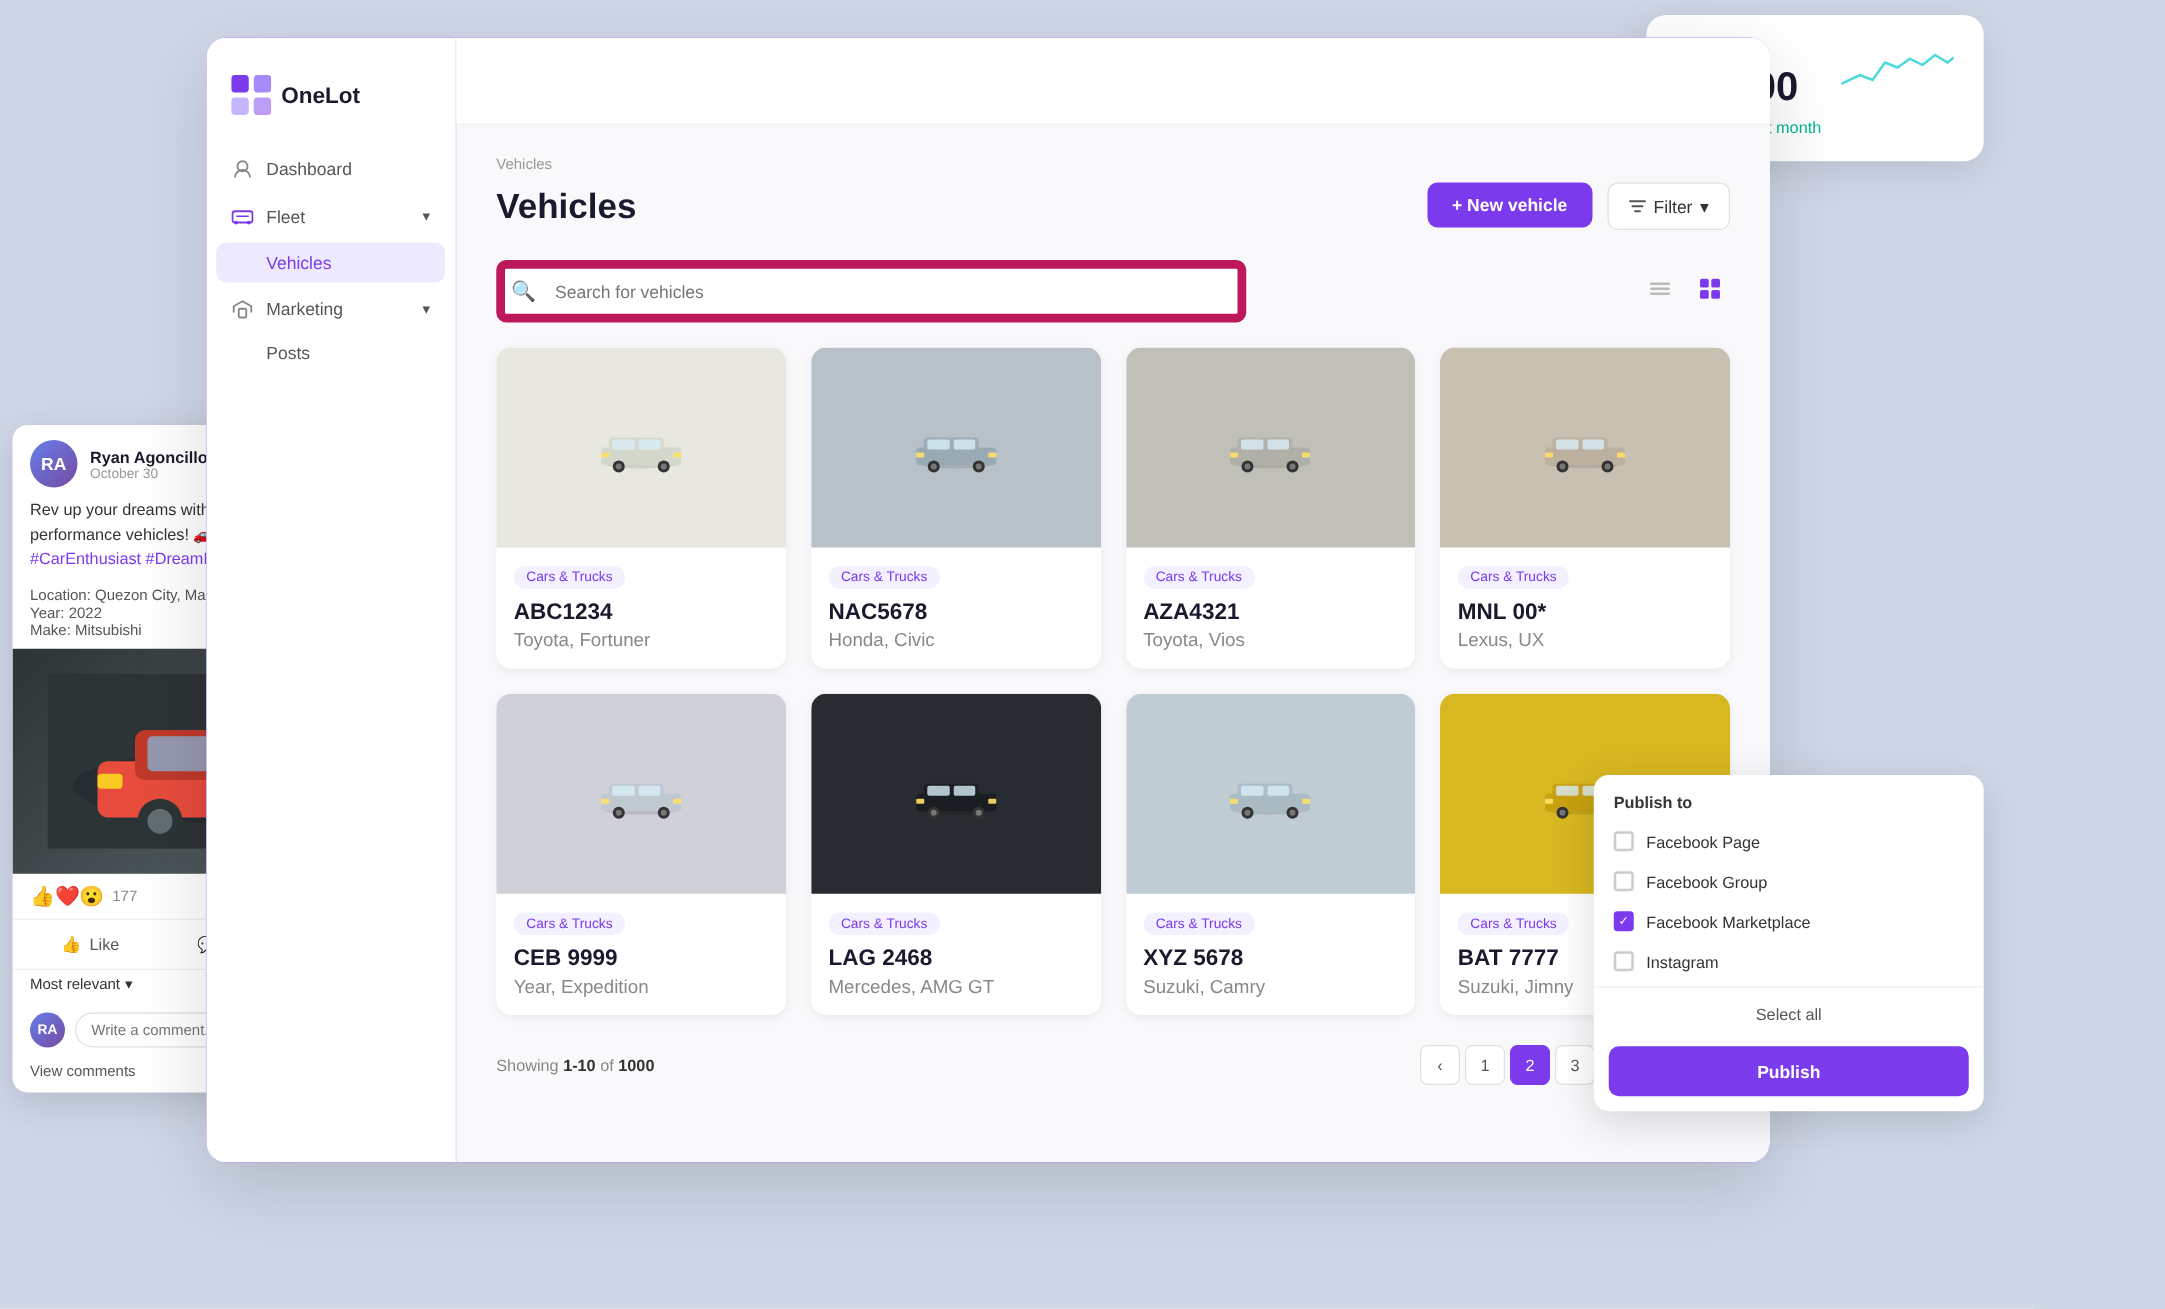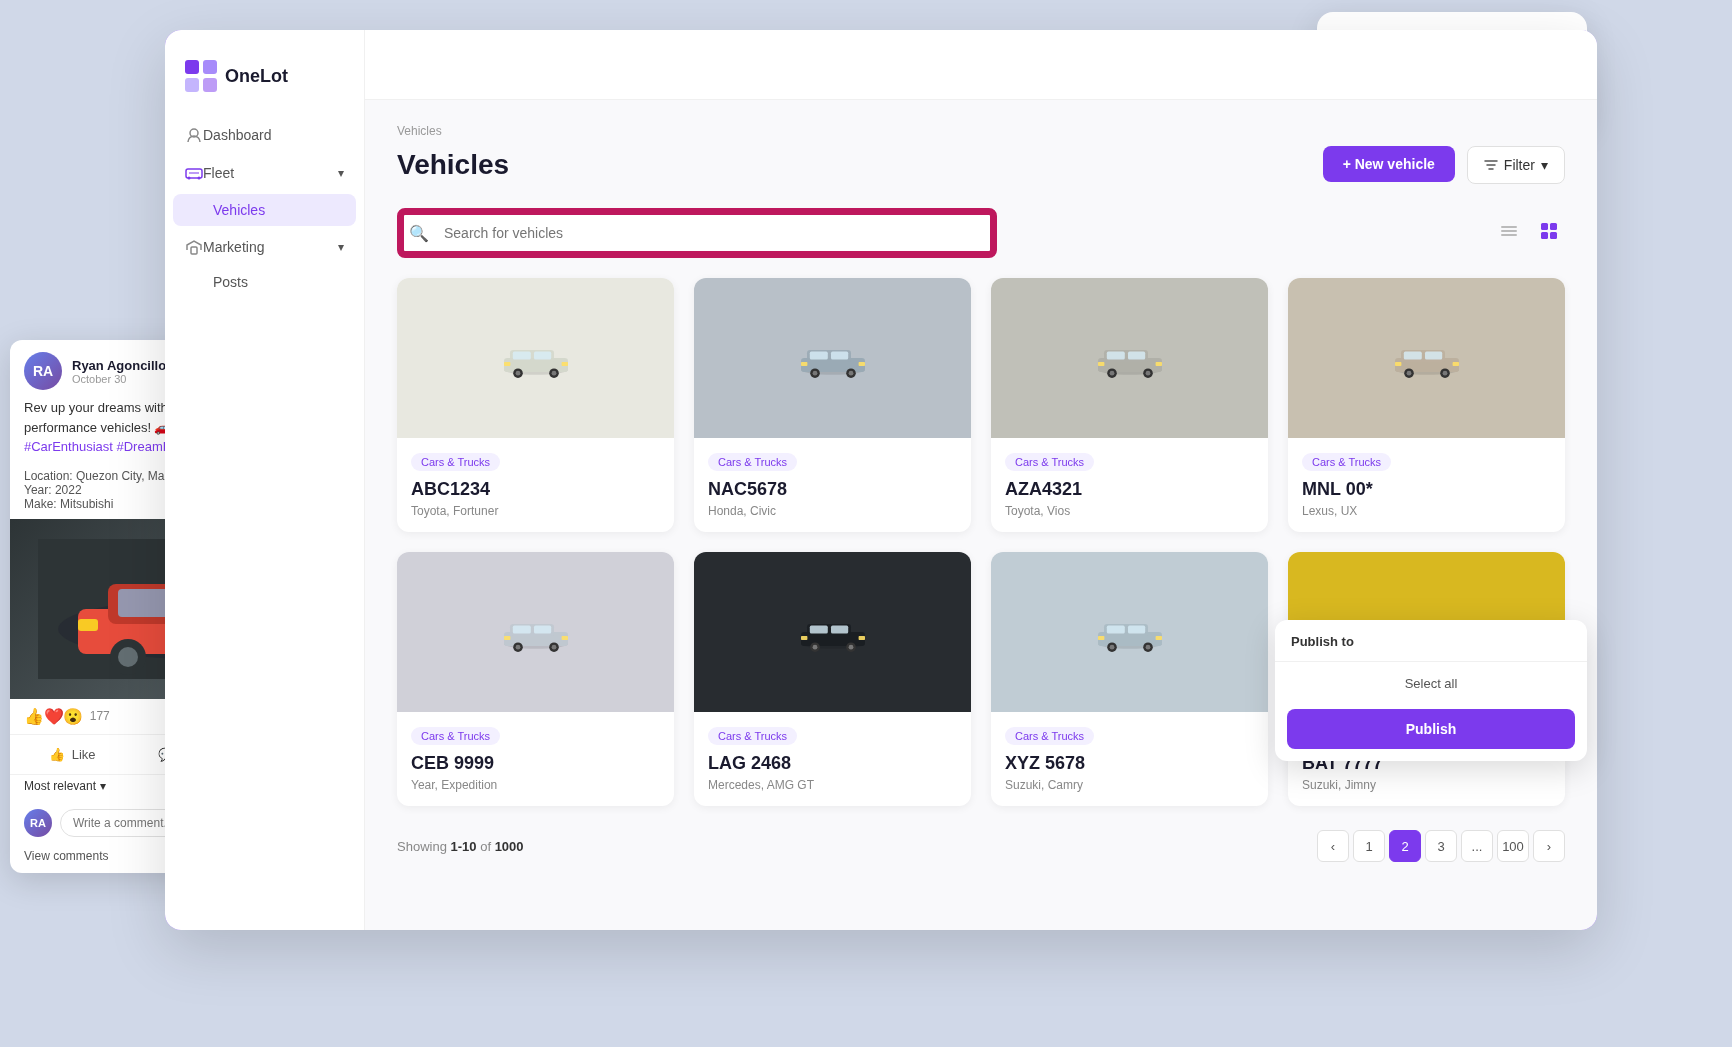--- a/index.html
+++ b/index.html
@@ -10,21 +10,21 @@
       min-width: 1732px;
       position: relative;
       overflow: hidden;
     }
 
     
     .app-window {
       position: absolute;
       top: 30px;
       left: 165px;
-      width: 1432px;
+      width: 1251px;
       height: 900px;
       background: #8b5cf6;
       border-radius: 16px;
       box-shadow: 0 20px 60px rgba(0,0,0,0.15);
       display: flex;
       overflow: hidden;
     }
 
     
     .sidebar {
@@ -46,20 +46,21 @@
     }
     .logo-text {
       font-size: 18px;
       font-weight: 700;
       color: #1a1a2e;
     }
     .sidebar-nav { padding: 0; }
     .nav-item {
       display: flex;
       align-items: center;
+      gap: 10px;
       padding: 10px 20px;
       cursor: pointer;
       font-size: 14px;
       color: #555;
       border-radius: 0;
       transition: background 0.15s;
     }
     .nav-item .nav-icon { width: 18px; height: 18px; }
     .nav-item .chevron { margin-left: auto; font-size: 12px; }
     .nav-sub-item {
@@ -221,21 +222,21 @@
       border-radius: 20px;
       margin-bottom: 8px;
     }
     .vehicle-plate {
       font-size: 18px;
       font-weight: 700;
       color: #1a1a2e;
       margin-bottom: 4px;
     }
     .vehicle-make {
-      font-size: 12px;
+      font-size: 15px;
       color: #888;
     }
 
     
     .pagination-row {
       display: flex;
       align-items: center;
       justify-content: space-between;
     }
     .showing-text { font-size: 13px; color: #888; }
@@ -817,16 +818,34 @@
             <button class="page-btn">100</button>
             <button class="page-btn">›</button>
           </div>
       </div>
     </div>
   </div>
 </div>
 
 <div class="publish-dropdown">
   <div class="publish-to-label">Publish to</div>
+  <div id="publish-options">
+      <div class="publish-option">
+    <div class="checkbox "></div>
+    <span>Facebook Page</span>
+  </div>
+      <div class="publish-option">
+    <div class="checkbox "></div>
+    <span>Facebook Group</span>
+  </div>
+      <div class="publish-option">
+    <div class="checkbox checked">✓</div>
+    <span>Facebook Marketplace</span>
+  </div>
+      <div class="publish-option">
+    <div class="checkbox "></div>
+    <span>Instagram</span>
+  </div>
+    </div>
   <div class="publish-divider"></div>
   <button class="select-all-btn">Select all</button>
   <button class="publish-btn">Publish</button>
 </div>
 
 </body></html>

